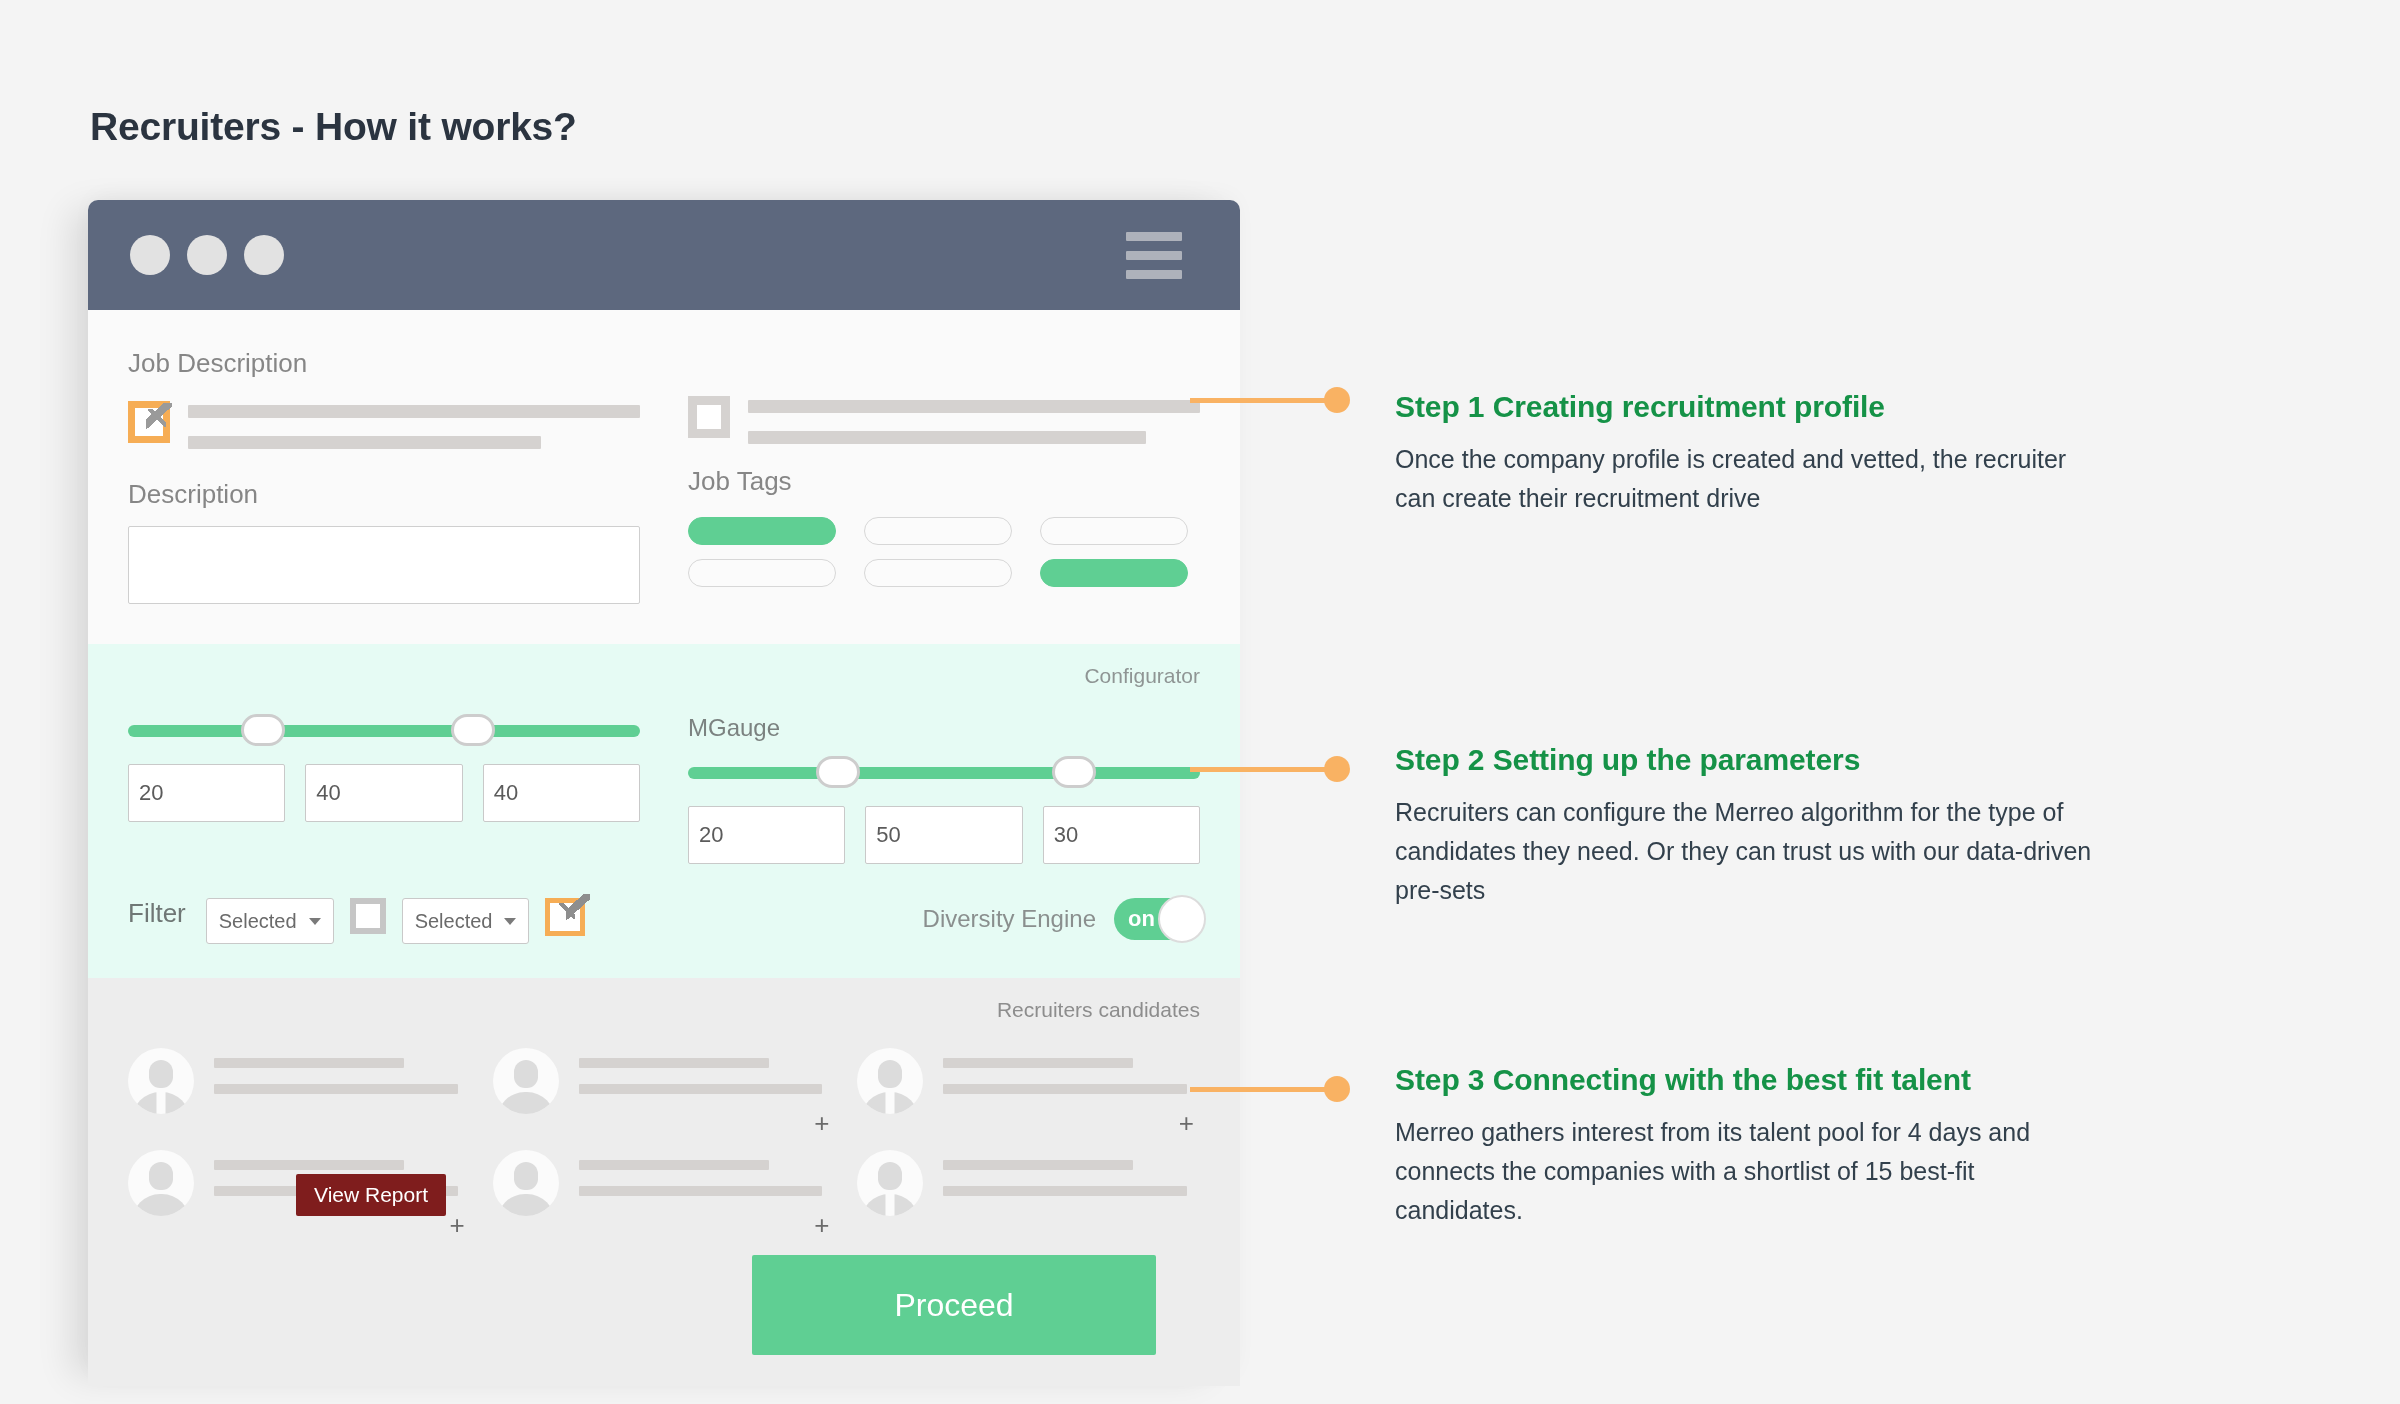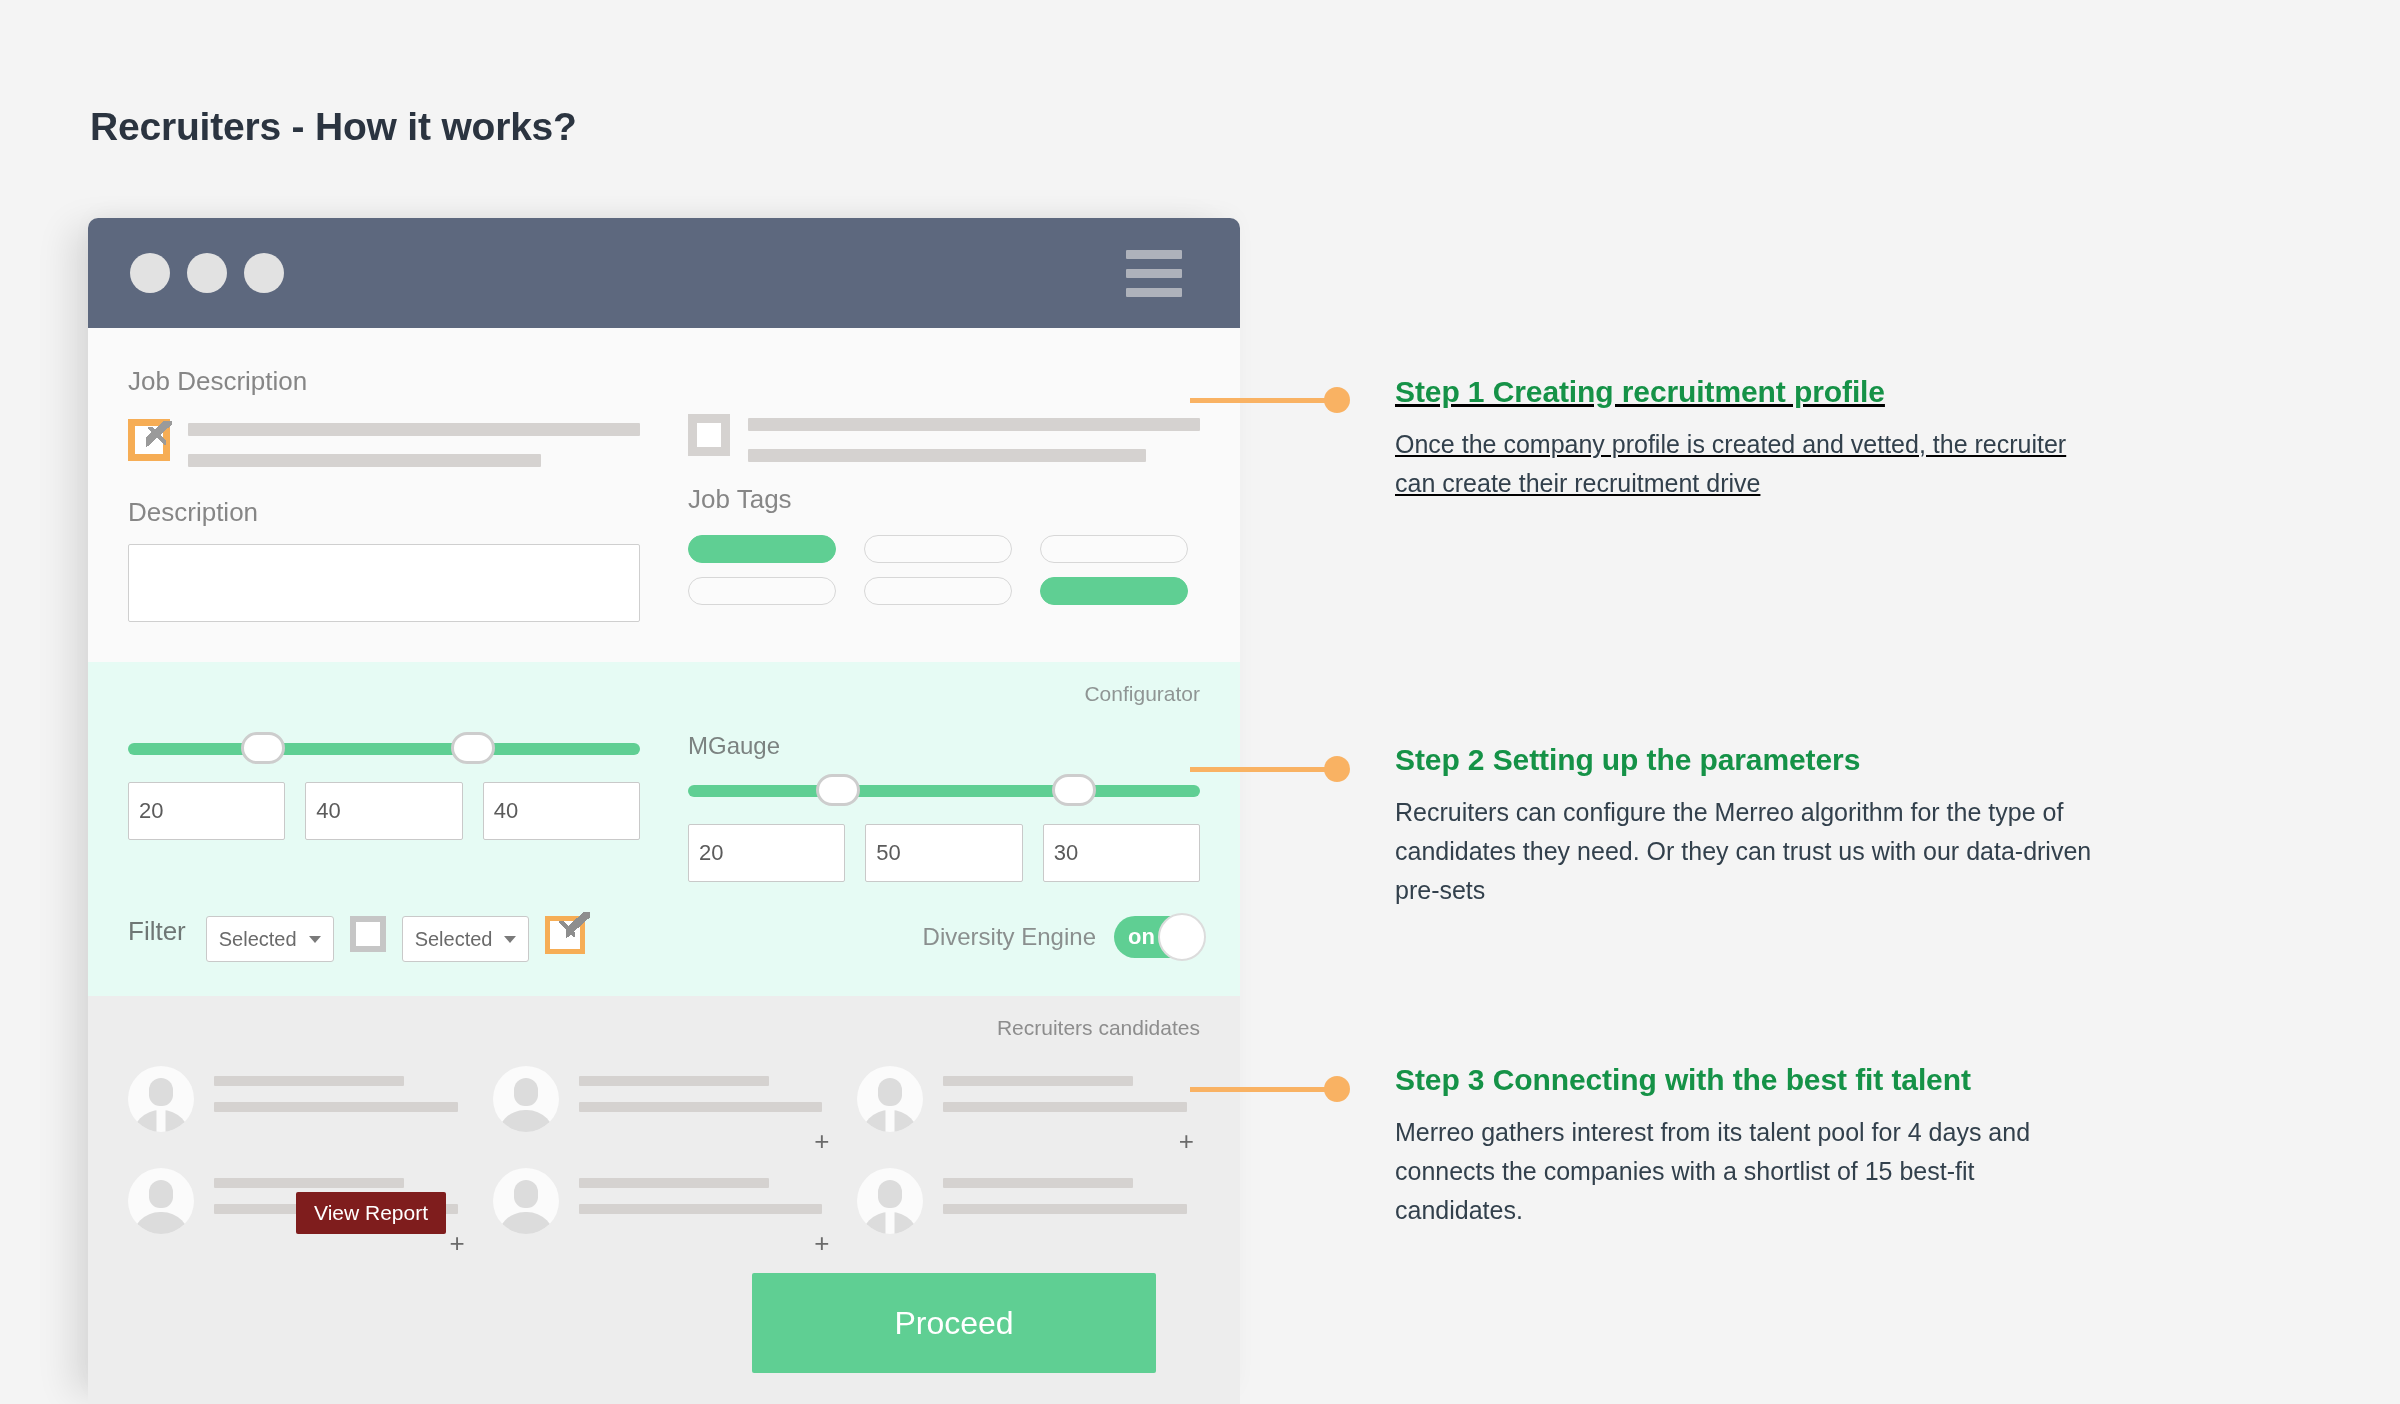--- a/index.html
+++ b/index.html
@@ -24,21 +24,21 @@
     font-size: 39px;
     font-weight: bold;
     color: #2b3440;
     letter-spacing: -0.2px;
   }
 
   
   .browser {
     position: absolute;
     left: 88px;
-    top: 218px;
+    top: 200px;
     width: 1152px;
     height: 1186px;
     border-radius: 10px 10px 0 0;
     overflow: hidden;
     box-shadow: -26px 0 34px -10px rgba(0,0,0,0.11), 0 -8px 26px -8px rgba(0,0,0,0.06);
     background: #fafafa;
   }
 
   .browser-bar {
     height: 110px;
@@ -584,21 +584,21 @@
     <div class="view-report">View Report</div>
     <div class="proceed">Proceed</div>
   </div>
 </div>
 
 <div class="steps">
 
   <div class="connector" style="top:398px;">
     <span class="knob"></span>
   </div>
-  <div class="step" style="top:375px;text-decoration:underline;">
+  <div class="step" style="top:390px;">
     <div class="step-title">Step 1 Creating recruitment profile</div>
     <div class="step-body">Once the company profile is created and vetted, the recruiter can create their recruitment drive</div>
   </div>
 
   <div class="connector" style="top:767px;">
     <span class="knob"></span>
   </div>
   <div class="step" style="top:743px;">
     <div class="step-title">Step 2 Setting up the parameters</div>
     <div class="step-body">Recruiters can configure the Merreo algorithm for the type of candidates they need. Or they can trust us with our data-driven pre-sets</div>

